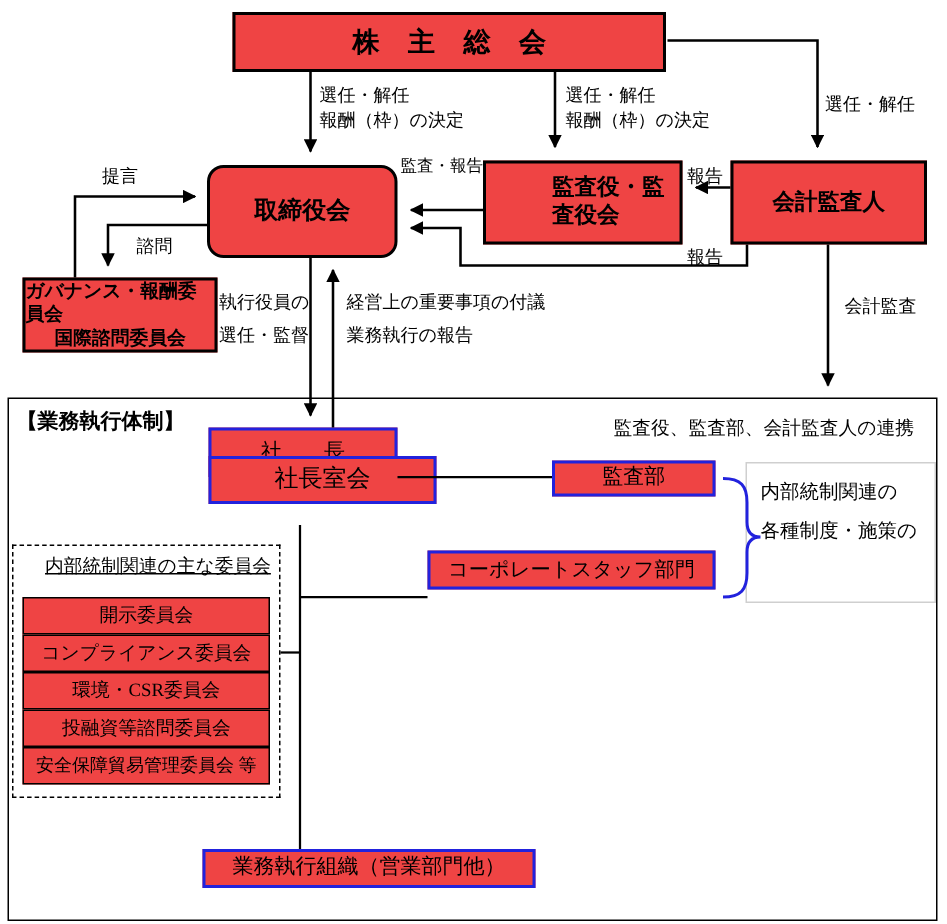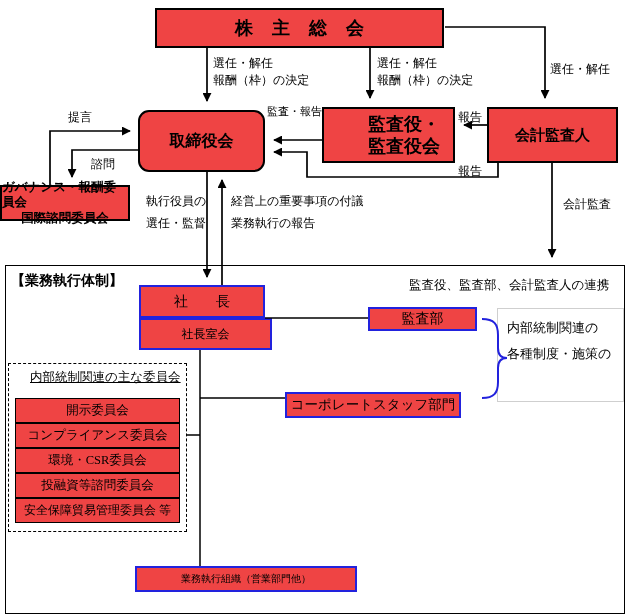--- a/index.html
+++ b/index.html
@@ -31,34 +31,34 @@
 
 <div class="canvas">
 
   <div class="frame" style="left:5px;top:265px;width:620px;height:349px;border-width:1.5px;"></div>
   <div class="lbl gothic" style="left:11px;top:271px;font-size:14px;">【業務執行体制】</div>
 
   <div class="box gothic" style="left:155px;top:8px;width:289px;height:40px;font-size:18px;letter-spacing:7px;padding-left:7px;">株 主 総 会</div>
 
   <div class="box gothic" style="left:138px;top:110px;width:127px;height:62px;font-size:16px;border-width:2.5px;border-radius:11px;">取締役会</div>
 
-  <div class="box gothic" style="left:322px;top:107px;width:133px;height:56px;font-size:18px;border-width:2.5px;padding-left:44px;">監査役・監査役会</div>
+  <div class="box gothic" style="left:322px;top:107px;width:133px;height:56px;font-size:15px;border-width:2.5px;padding-left:44px;">監査役・監査役会</div>
 
   <div class="box gothic" style="left:487px;top:107px;width:131px;height:56px;font-size:15px;border-width:2.5px;">会計監査人</div>
 
-  <div class="box gothic col" style="left:0;top:185px;width:130px;height:36px;font-size:12.5px;border-width:2.5px;">
+  <div class="box gothic col" style="left:15px;top:185px;width:130px;height:50px;font-size:12.5px;border-width:2.5px;">
     <div>ガバナンス・報酬委員会</div>
     <div>国際諮問委員会</div>
   </div>
 
   <div class="box bbox" style="left:139px;top:285px;width:126px;height:33px;font-size:14px;">社　　長</div>
-  <div class="box bbox" style="left:139px;top:318px;width:133px;height:32px;font-size:12px;">社長室会</div>
+  <div class="box bbox" style="left:139px;top:304px;width:152px;height:32px;font-size:16px;">社長室会</div>
   <div class="box bbox" style="left:368px;top:307px;width:109px;height:24px;font-size:14px;">監査部</div>
-  <div class="box bbox" style="left:285px;top:392px;width:176px;height:26px;font-size:13.5px;">コーポレートスタッフ部門</div>
-  <div class="box bbox" style="left:135px;top:566px;width:222px;height:26px;font-size:10px;">業務執行組織（営業部門他）</div>
+  <div class="box bbox" style="left:285px;top:367px;width:192px;height:26px;font-size:13.5px;">コーポレートスタッフ部門</div>
+  <div class="box bbox" style="left:135px;top:566px;width:222px;height:26px;font-size:14px;">業務執行組織（営業部門他）</div>
 
   <div class="dashed" style="left:8px;top:363px;width:179px;height:169px;"></div>
   <div class="lbl u" style="left:30px;top:369px;font-size:12.5px;">内部統制関連の主な委員会</div>
   <div class="box thin" style="left:15px;top:398px;width:165px;height:25px;font-size:12.5px;">開示委員会</div>
   <div class="box thin" style="left:15px;top:423px;width:165px;height:25px;font-size:12.5px;">コンプライアンス委員会</div>
   <div class="box thin" style="left:15px;top:448px;width:165px;height:25px;font-size:12.5px;">環境・CSR委員会</div>
   <div class="box thin" style="left:15px;top:473px;width:165px;height:25px;font-size:12.5px;">投融資等諮問委員会</div>
   <div class="box thin" style="left:15px;top:498px;width:165px;height:25px;font-size:12px;">安全保障貿易管理委員会 等</div>
 
   <div class="notebox" style="left:497px;top:308px;width:127px;height:94px;">

